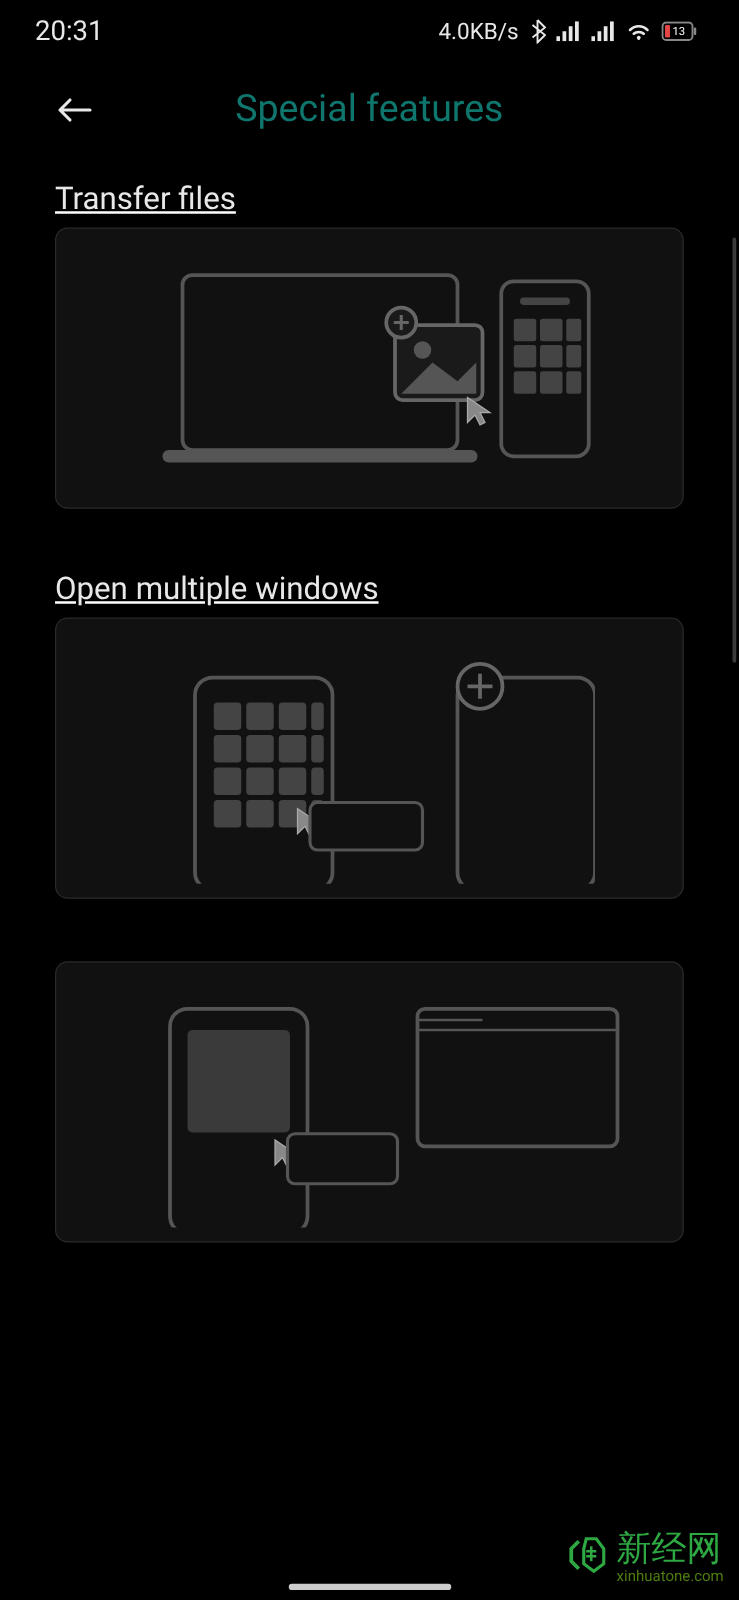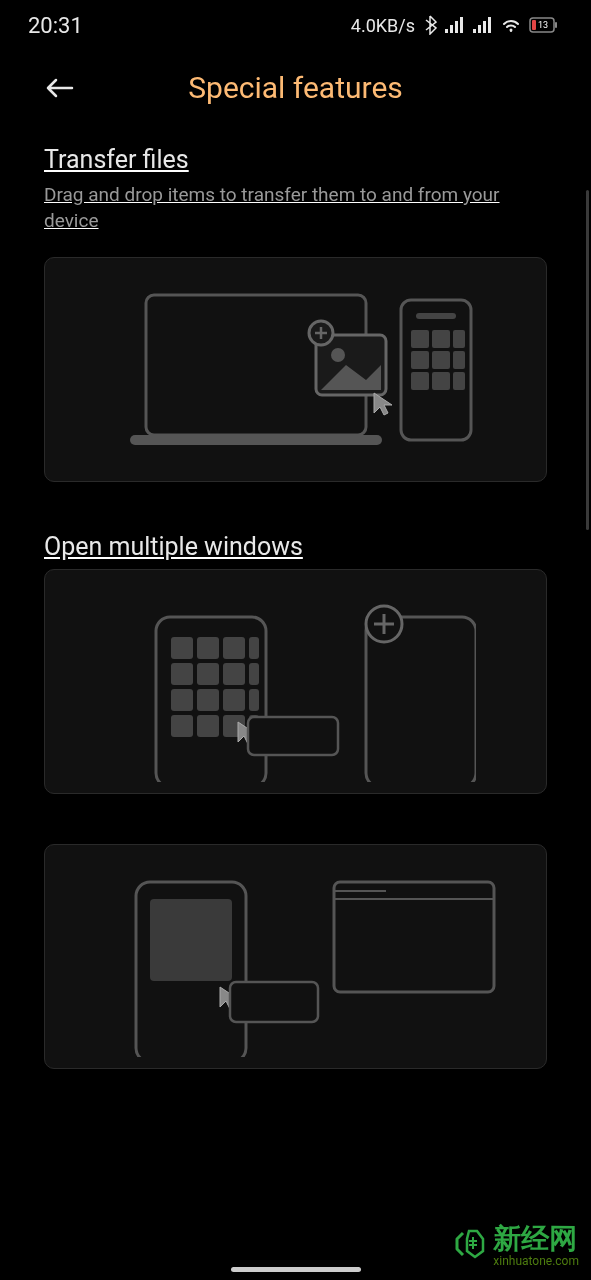--- a/index.html
+++ b/index.html
@@ -54,21 +54,21 @@
       height: 40px;
       display: flex;
       align-items: center;
       justify-content: center;
     }
     .header-title {
       flex: 1;
       text-align: center;
       font-size: 30px;
       font-weight: 400;
-      color: #fdba74;
+      color: #0f766e;
     }
     .content {
       padding: 0 44px;
     }
     .feature-section {
       margin-bottom: 50px;
       text-decoration: underline;
     }
     .feature-title {
       font-size: 25px;
@@ -177,21 +177,20 @@
         <path d="M28 12 L4 12 M12 4 L4 12 L12 20" stroke="#e8e8e8" stroke-width="2.5" fill="none" stroke-linecap="round" stroke-linejoin="round"></path>
       </svg>
   </div>
   <div class="header-title">Special features</div>
 </div>
 
 <div class="content">
 
   <div class="feature-section">
     <div class="feature-title">Transfer files</div>
-    <div class="feature-desc">Drag and drop items to transfer them to and from your device</div>
     <div class="feature-card">
       <svg width="360" height="170" viewBox="0 0 360 170">
 
         <rect x="30" y="10" width="220" height="140" rx="8" stroke="#555" stroke-width="3" fill="none"></rect>
         <rect x="14" y="150" width="252" height="10" rx="5" fill="#555"></rect>
 
         <rect x="200" y="50" width="70" height="60" rx="6" stroke="#666" stroke-width="3" fill="#1a1a1a"></rect>
         <circle cx="222" cy="70" r="7" fill="#555"></circle>
         <path d="M205 105 L230 80 L250 95 L265 80 L265 105 Z" fill="#555"></path>
         <circle cx="205" cy="48" r="12" stroke="#666" stroke-width="3" fill="#1a1a1a"></circle>
@@ -269,18 +268,18 @@
 
 <div class="scroll-indicator"></div>
 
 <div class="watermark">
   <svg width="34" height="34" viewBox="0 0 34 34">
     <path d="M10 6 L4 12 L4 22 L10 28 M10 6 L4 12 M10 28 L4 22" stroke="#2ea843" stroke-width="3" fill="none" stroke-linejoin="round"></path>
     <path d="M16 4 L24 4 L30 12 L30 24 L22 30 L14 24 L14 12 Z" stroke="#2ea843" stroke-width="2.5" fill="none"></path>
     <path d="M20 10 L20 22 M16 14 L24 14 M16 18 L24 18" stroke="#2ea843" stroke-width="2"></path>
   </svg>
   <div>
-    <span style="font-size:28px;font-weight:bold;color:#2ea843;">新经网</span>
+    <span style="font-size:28px;font-weight:normal;color:#2ea843;">新经网</span>
     <span class="watermark-sub">xinhuatone.com</span>
   </div>
 </div>
 
 <div class="nav-indicator"></div>
 
 </body></html>

